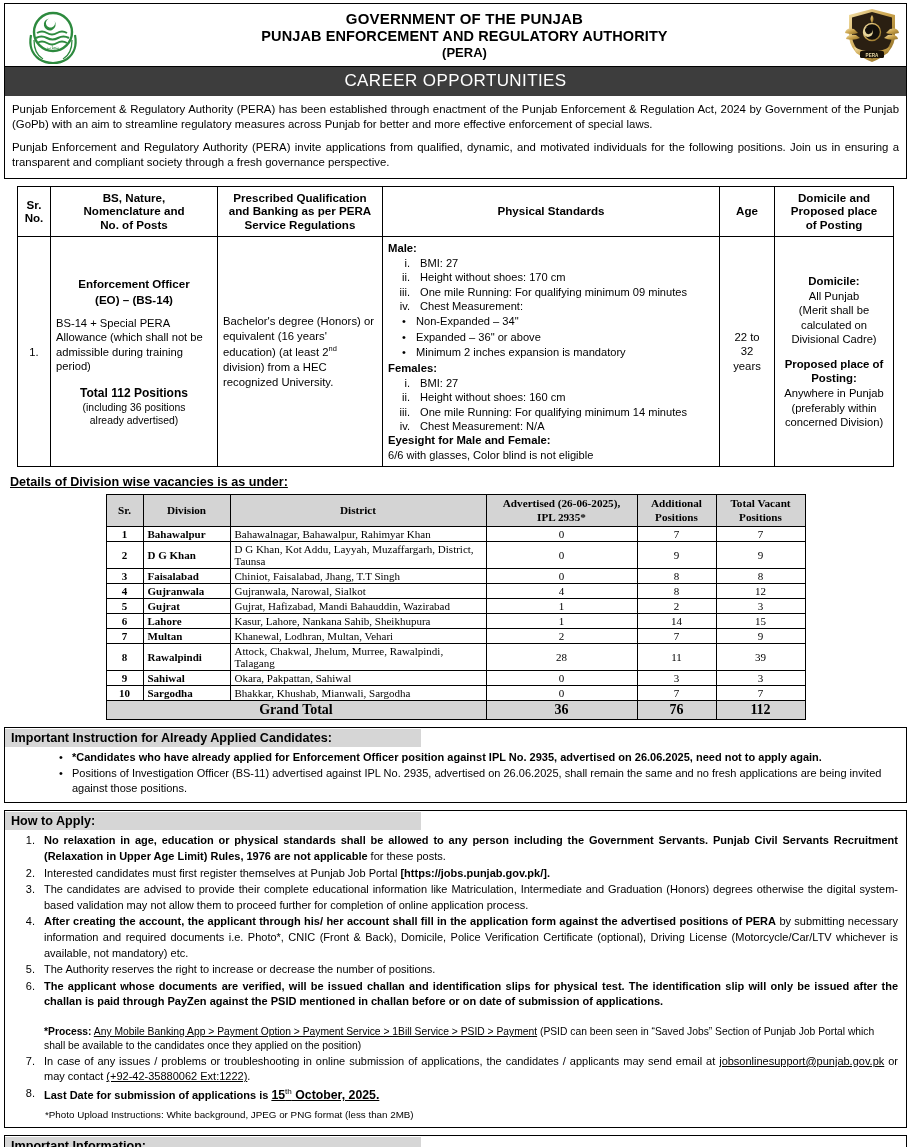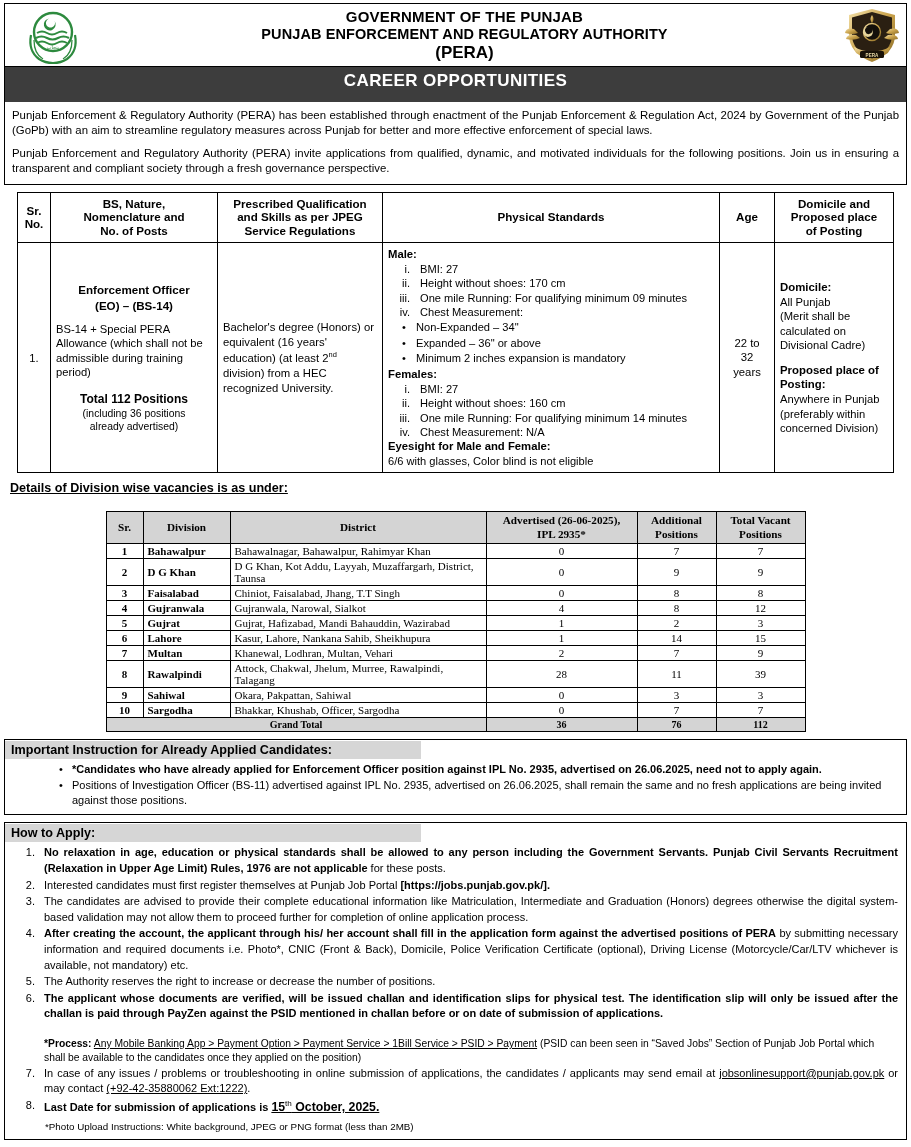--- a/index.html
+++ b/index.html
@@ -13,29 +13,29 @@
 
   
   .hdr{
     border:1px solid #000;
     display:flex;align-items:center;justify-content:space-between;
     padding:4px 6px 3px 16px;height:64px;box-sizing:border-box;gap:30px;
   }
   .hdr-titles{flex:1;text-align:center;line-height:1.18;}
   .hdr-titles .l1{font-size:15px;font-weight:bold;letter-spacing:.2px;}
   .hdr-titles .l2{font-size:14.5px;font-weight:bold;letter-spacing:.1px;}
-  .hdr-titles .l3{font-size:17px;font-weight:bold;}
+  .hdr-titles .l3{font-size:13px;font-weight:bold;}
 
   .punjab-logo{width:64px;height:58px;flex:0 0 64px;}
   .pera-logo{width:56px;height:58px;flex:0 0 56px;}
 
   .banner{
     background:#3d3d3d;color:#fff;text-align:center;
-    font-size:17px;font-weight:bold;letter-spacing:.4px;
-    padding:4px 0 11px 0;border-left:1px solid #000;border-right:1px solid #000;
+    font-size:17px;font-weight:normal;letter-spacing:.4px;
+    padding:4px 0 5px 0;border-left:1px solid #000;border-right:1px solid #000;
   }
 
   .intro{
     border:1px solid #000;border-top:none;padding:6px 7px 7px 7px;
     font-size:11.4px;line-height:1.35;text-align:justify;
   }
   .intro p{margin:0 0 7px 0;}
   .intro p:last-child{margin-bottom:0;}
 
   
@@ -43,21 +43,21 @@
   .posts{width:877px;margin:7px auto 0 auto;table-layout:fixed;}
   .posts th,.posts td{border:1px solid #000;vertical-align:middle;}
   .posts th{font-size:11.6px;font-weight:bold;text-align:center;padding:4px 3px;line-height:1.2;}
   .posts td{padding:4px 5px;font-size:11.2px;line-height:1.28;}
 
   .c-sr{width:26px;text-align:center;font-size:11.5px;}
   .c-nom{width:160px;text-align:center;}
   .c-qual{width:158px;}
   .c-phys{width:330px;}
   .c-age{width:48px;text-align:center;}
-  .c-dom{width:auto;text-align:left;}
+  .c-dom{width:auto;text-align:center;}
 
   .nom-title{font-weight:bold;font-size:11.6px;text-align:center;line-height:1.3;}
   .nom-sub{font-size:11.2px;text-align:left;margin-top:9px;line-height:1.3;}
   .nom-total{font-weight:bold;font-size:12px;margin-top:12px;}
   .nom-totsub{font-size:10.4px;line-height:1.25;}
 
   .qual-txt{font-size:11.3px;line-height:1.33;}
 
   .phys b{font-size:11.3px;}
   .rl{list-style:none;margin:0 0 0 0;padding:0;}
@@ -69,37 +69,37 @@
   .eyes{font-size:11.1px;line-height:1.3;}
 
   .dom-b{font-weight:bold;font-size:11.4px;}
   .dom-t{font-size:11.2px;line-height:1.3;}
   .dom-gap{height:10px;}
   .age-t{font-size:11.3px;line-height:1.3;}
 
   
   .divhead{
     font-size:12.6px;font-weight:bold;text-decoration:underline;
-    margin:8px 0 16px 6px;
+    margin:8px 0 5px 6px;
   }
   .divtbl{width:700px;margin:0 auto;table-layout:fixed;
     font-family:"Liberation Serif", serif;}
   .divtbl th,.divtbl td{border:1px solid #000;}
   .divtbl th{
     background:#d4d4d4;font-size:11.2px;font-weight:bold;text-align:center;
     padding:2px 2px;line-height:1.18;
   }
   .divtbl td{font-size:11px;padding:1px 4px;}
   .dv-sr{width:32px;text-align:center;font-weight:bold;}
   .dv-div{width:82px;font-weight:bold;padding-left:5px;}
   .dv-dis{width:auto;}
   .dv-adv{width:146px;text-align:center;}
   .dv-add{width:74px;text-align:center;}
   .dv-tot{width:84px;text-align:center;}
-  .gt td{background:#d4d4d4;font-weight:bold;text-align:center;font-size:10px;}
+  .gt td{background:#d4d4d4;font-weight:bold;text-align:center;font-size:14px;}
 
   
   .block{border:1px solid #000;margin-top:7px;padding:0 0 5px 0;}
   .sechead{
     background:#d6d6d6;display:inline-block;font-size:12.6px;font-weight:bold;
     padding:2px 10px 2px 6px;margin:0 0 3px 0;min-width:400px;
   }
   .bullets{list-style:none;margin:0;padding:0 8px 0 0;}
   .bullets li{display:flex;font-size:11px;line-height:1.38;margin-bottom:1px;}
   .bullets li .b{width:22px;flex:0 0 22px;text-align:center;padding-left:45px;box-sizing:content-box;}
@@ -181,21 +181,21 @@
           <div>Sr.</div>
           <div>No.</div>
         </th>
         <th class="c-nom">
           <div>BS, Nature,</div>
           <div>Nomenclature and</div>
           <div>No. of Posts</div>
         </th>
         <th class="c-qual">
           <div>Prescribed Qualification</div>
-          <div>and Skills as per JPEG</div>
+          <div>and Banking as per PERA</div>
           <div>Service Regulations</div>
         </th>
         <th class="c-phys">Physical Standards</th>
         <th class="c-age">Age</th>
         <th class="c-dom">
           <div>Domicile and</div>
           <div>Proposed place</div>
           <div>of Posting</div>
         </th>
       </tr>
@@ -392,21 +392,21 @@
           <td class="dv-sr">9</td>
           <td class="dv-div">Sahiwal</td>
           <td class="dv-dis">Okara, Pakpattan, Sahiwal</td>
           <td class="dv-adv">0</td>
           <td class="dv-add">3</td>
           <td class="dv-tot">3</td>
         </tr>
       <tr>
           <td class="dv-sr">10</td>
           <td class="dv-div">Sargodha</td>
-          <td class="dv-dis">Bhakkar, Khushab, Officer, Sargodha</td>
+          <td class="dv-dis">Bhakkar, Khushab, Mianwali, Sargodha</td>
           <td class="dv-adv">0</td>
           <td class="dv-add">7</td>
           <td class="dv-tot">7</td>
         </tr>
       <tr class="gt">
         <td colspan="3">Grand Total</td>
         <td>36</td>
         <td>76</td>
         <td>112</td>
       </tr>

